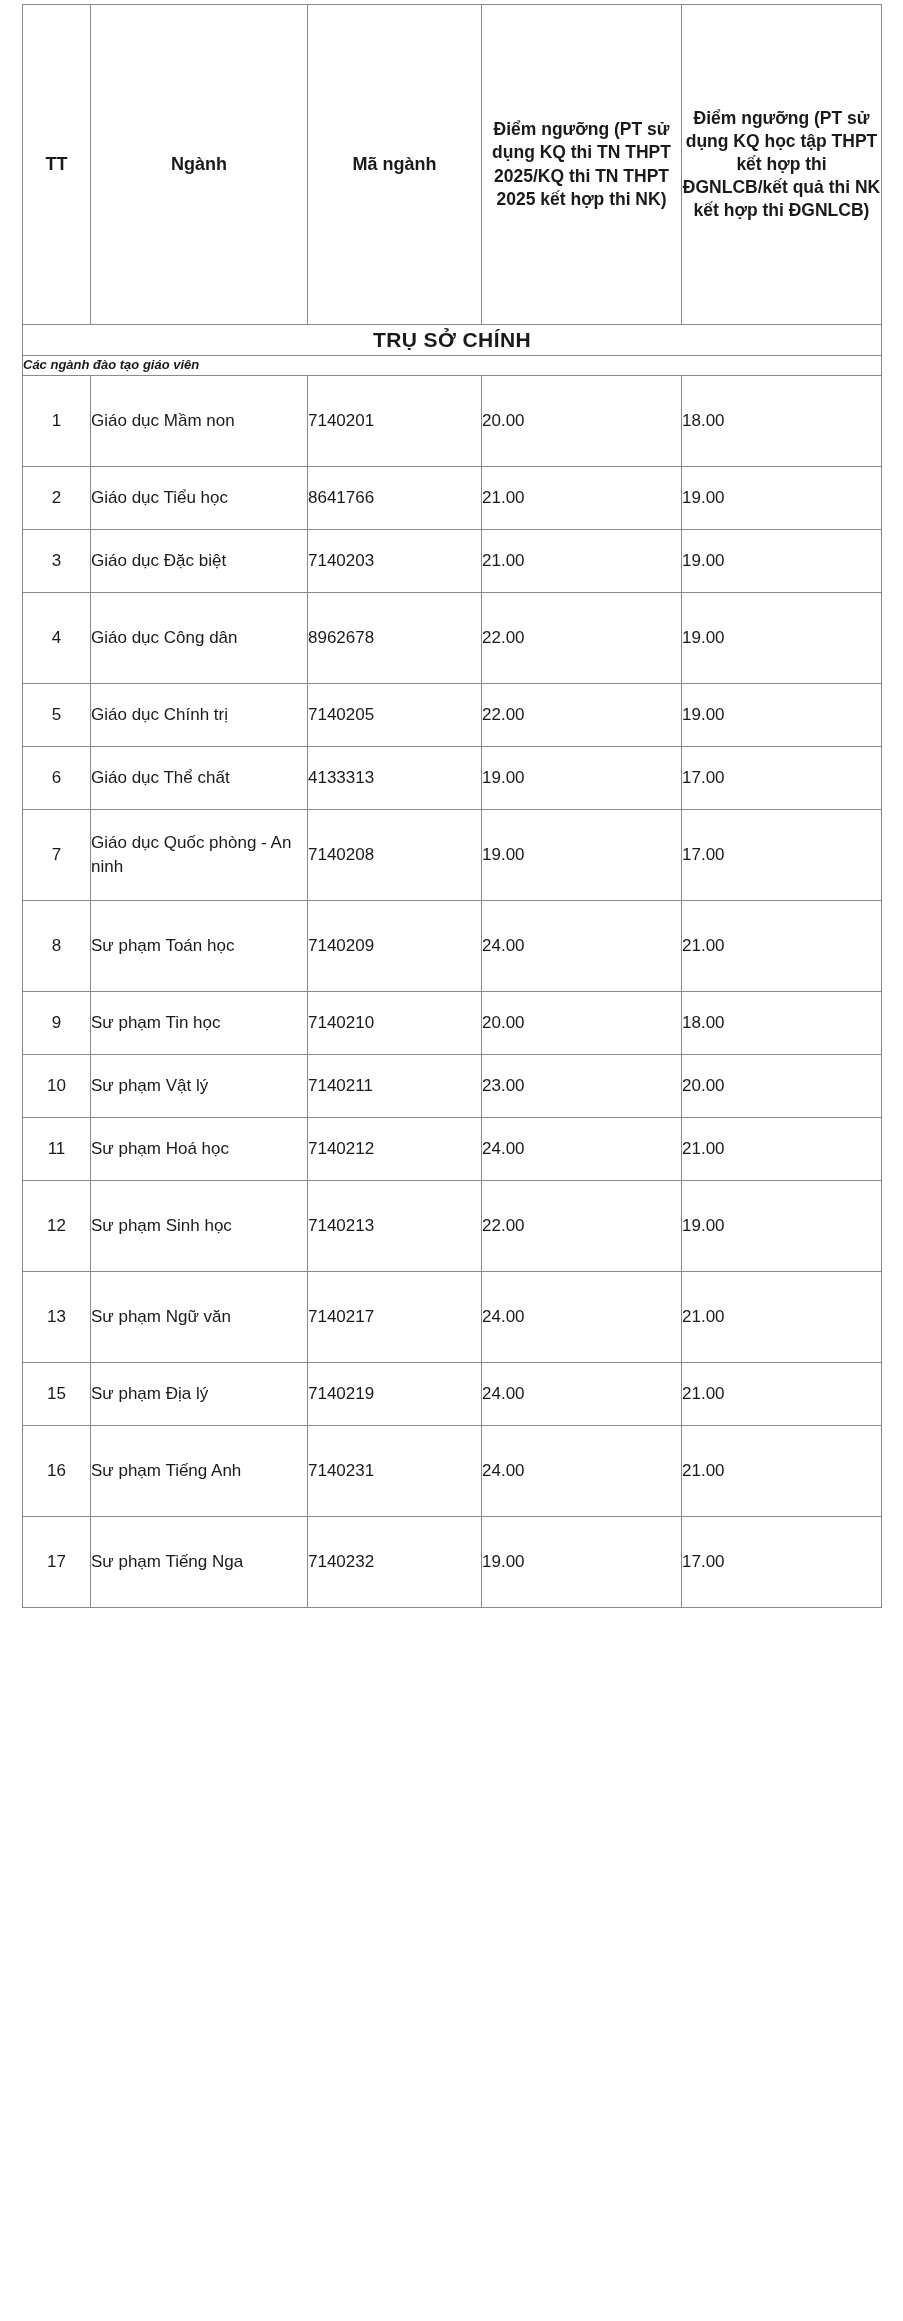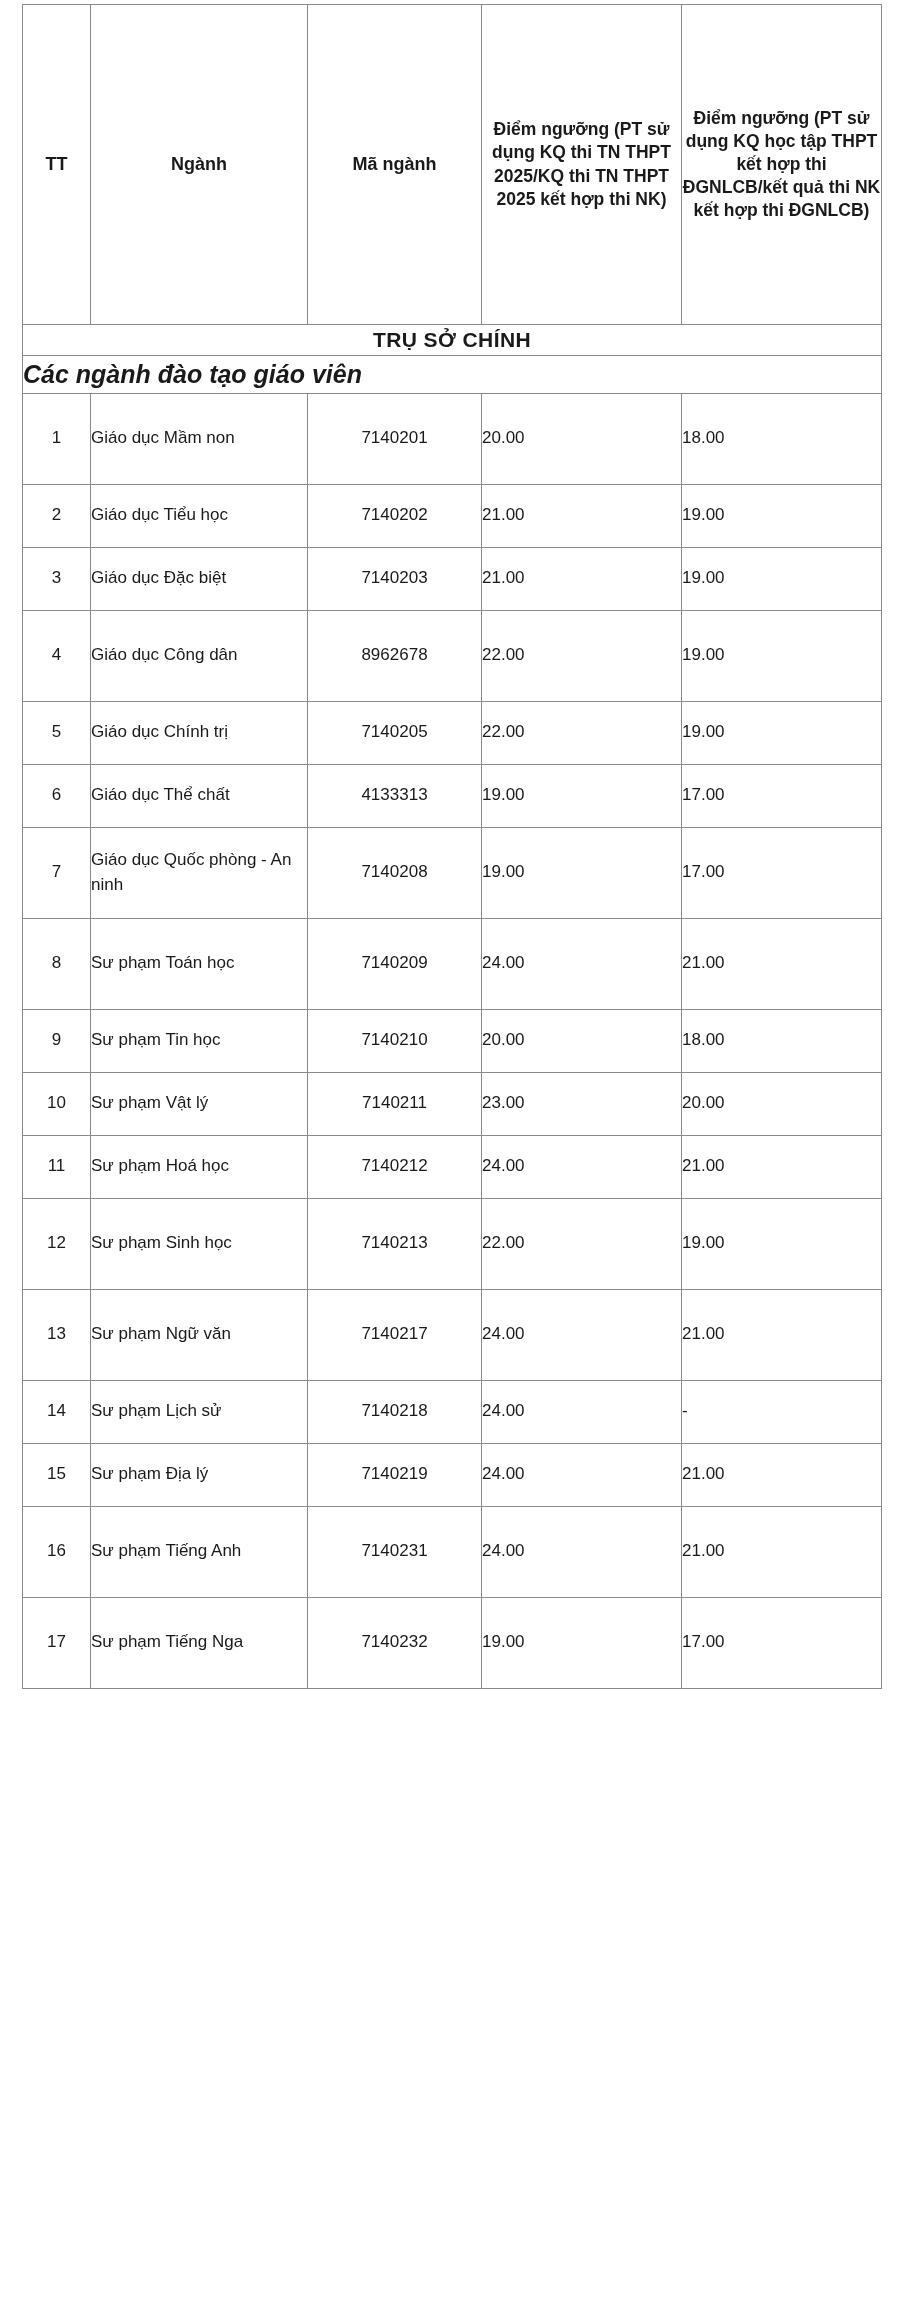--- a/index.html
+++ b/index.html
@@ -55,38 +55,38 @@
     font-weight: bold;
     font-size: 21px;
     letter-spacing: 0.4px;
     padding: 22px 8px;
     margin-top: 39px;
   }
   .group-row td {
     text-align: left;
     font-weight: bold;
     font-style: italic;
-    font-size: 25px;
+    font-size: 13px;
     padding: 16px 16px 16px 18px;
   }
   tbody td {
     font-size: 17px;
     line-height: 1.45;
   }
   td.cell-tt {
     text-align: center;
     padding: 14px 4px;
   }
   td.cell-nganh {
     text-align: left;
     padding: 14px 10px 14px 16px;
     margin-left: 28px;
   }
   td.cell-ma {
-    text-align: center;
+    text-align: left;
     padding: 14px 4px;
   }
   td.cell-score {
     text-align: left;
     padding: 14px 4px;
   }
   .row-h1 td { height: 62px; }
   .row-h2 td { height: 90px; }
 </style>
 </head>
@@ -121,21 +121,21 @@
       <tr class="row-h2">
         <td class="cell-tt">1</td>
         <td class="cell-nganh">Giáo dục Mầm non</td>
         <td class="cell-ma">7140201</td>
         <td class="cell-score">20.00</td>
         <td class="cell-score">18.00</td>
       </tr>
       <tr class="row-h1">
         <td class="cell-tt">2</td>
         <td class="cell-nganh">Giáo dục Tiểu học</td>
-        <td class="cell-ma">7140202</td>
+        <td class="cell-ma">8641766</td>
         <td class="cell-score">21.00</td>
         <td class="cell-score">19.00</td>
       </tr>
       <tr class="row-h1">
         <td class="cell-tt">3</td>
         <td class="cell-nganh">Giáo dục Đặc biệt</td>
         <td class="cell-ma">7140203</td>
         <td class="cell-score">21.00</td>
         <td class="cell-score">19.00</td>
       </tr>
@@ -203,27 +203,20 @@
         <td class="cell-score">19.00</td>
       </tr>
       <tr class="row-h2">
         <td class="cell-tt">13</td>
         <td class="cell-nganh">Sư phạm Ngữ văn</td>
         <td class="cell-ma">7140217</td>
         <td class="cell-score">24.00</td>
         <td class="cell-score">21.00</td>
       </tr>
       <tr class="row-h1">
-        <td class="cell-tt">14</td>
-        <td class="cell-nganh">Sư phạm Lịch sử</td>
-        <td class="cell-ma">7140218</td>
-        <td class="cell-score">24.00</td>
-        <td class="cell-score">-</td>
-      </tr>
-      <tr class="row-h1">
         <td class="cell-tt">15</td>
         <td class="cell-nganh">Sư phạm Địa lý</td>
         <td class="cell-ma">7140219</td>
         <td class="cell-score">24.00</td>
         <td class="cell-score">21.00</td>
       </tr>
       <tr class="row-h2">
         <td class="cell-tt">16</td>
         <td class="cell-nganh">Sư phạm Tiếng Anh</td>
         <td class="cell-ma">7140231</td>

